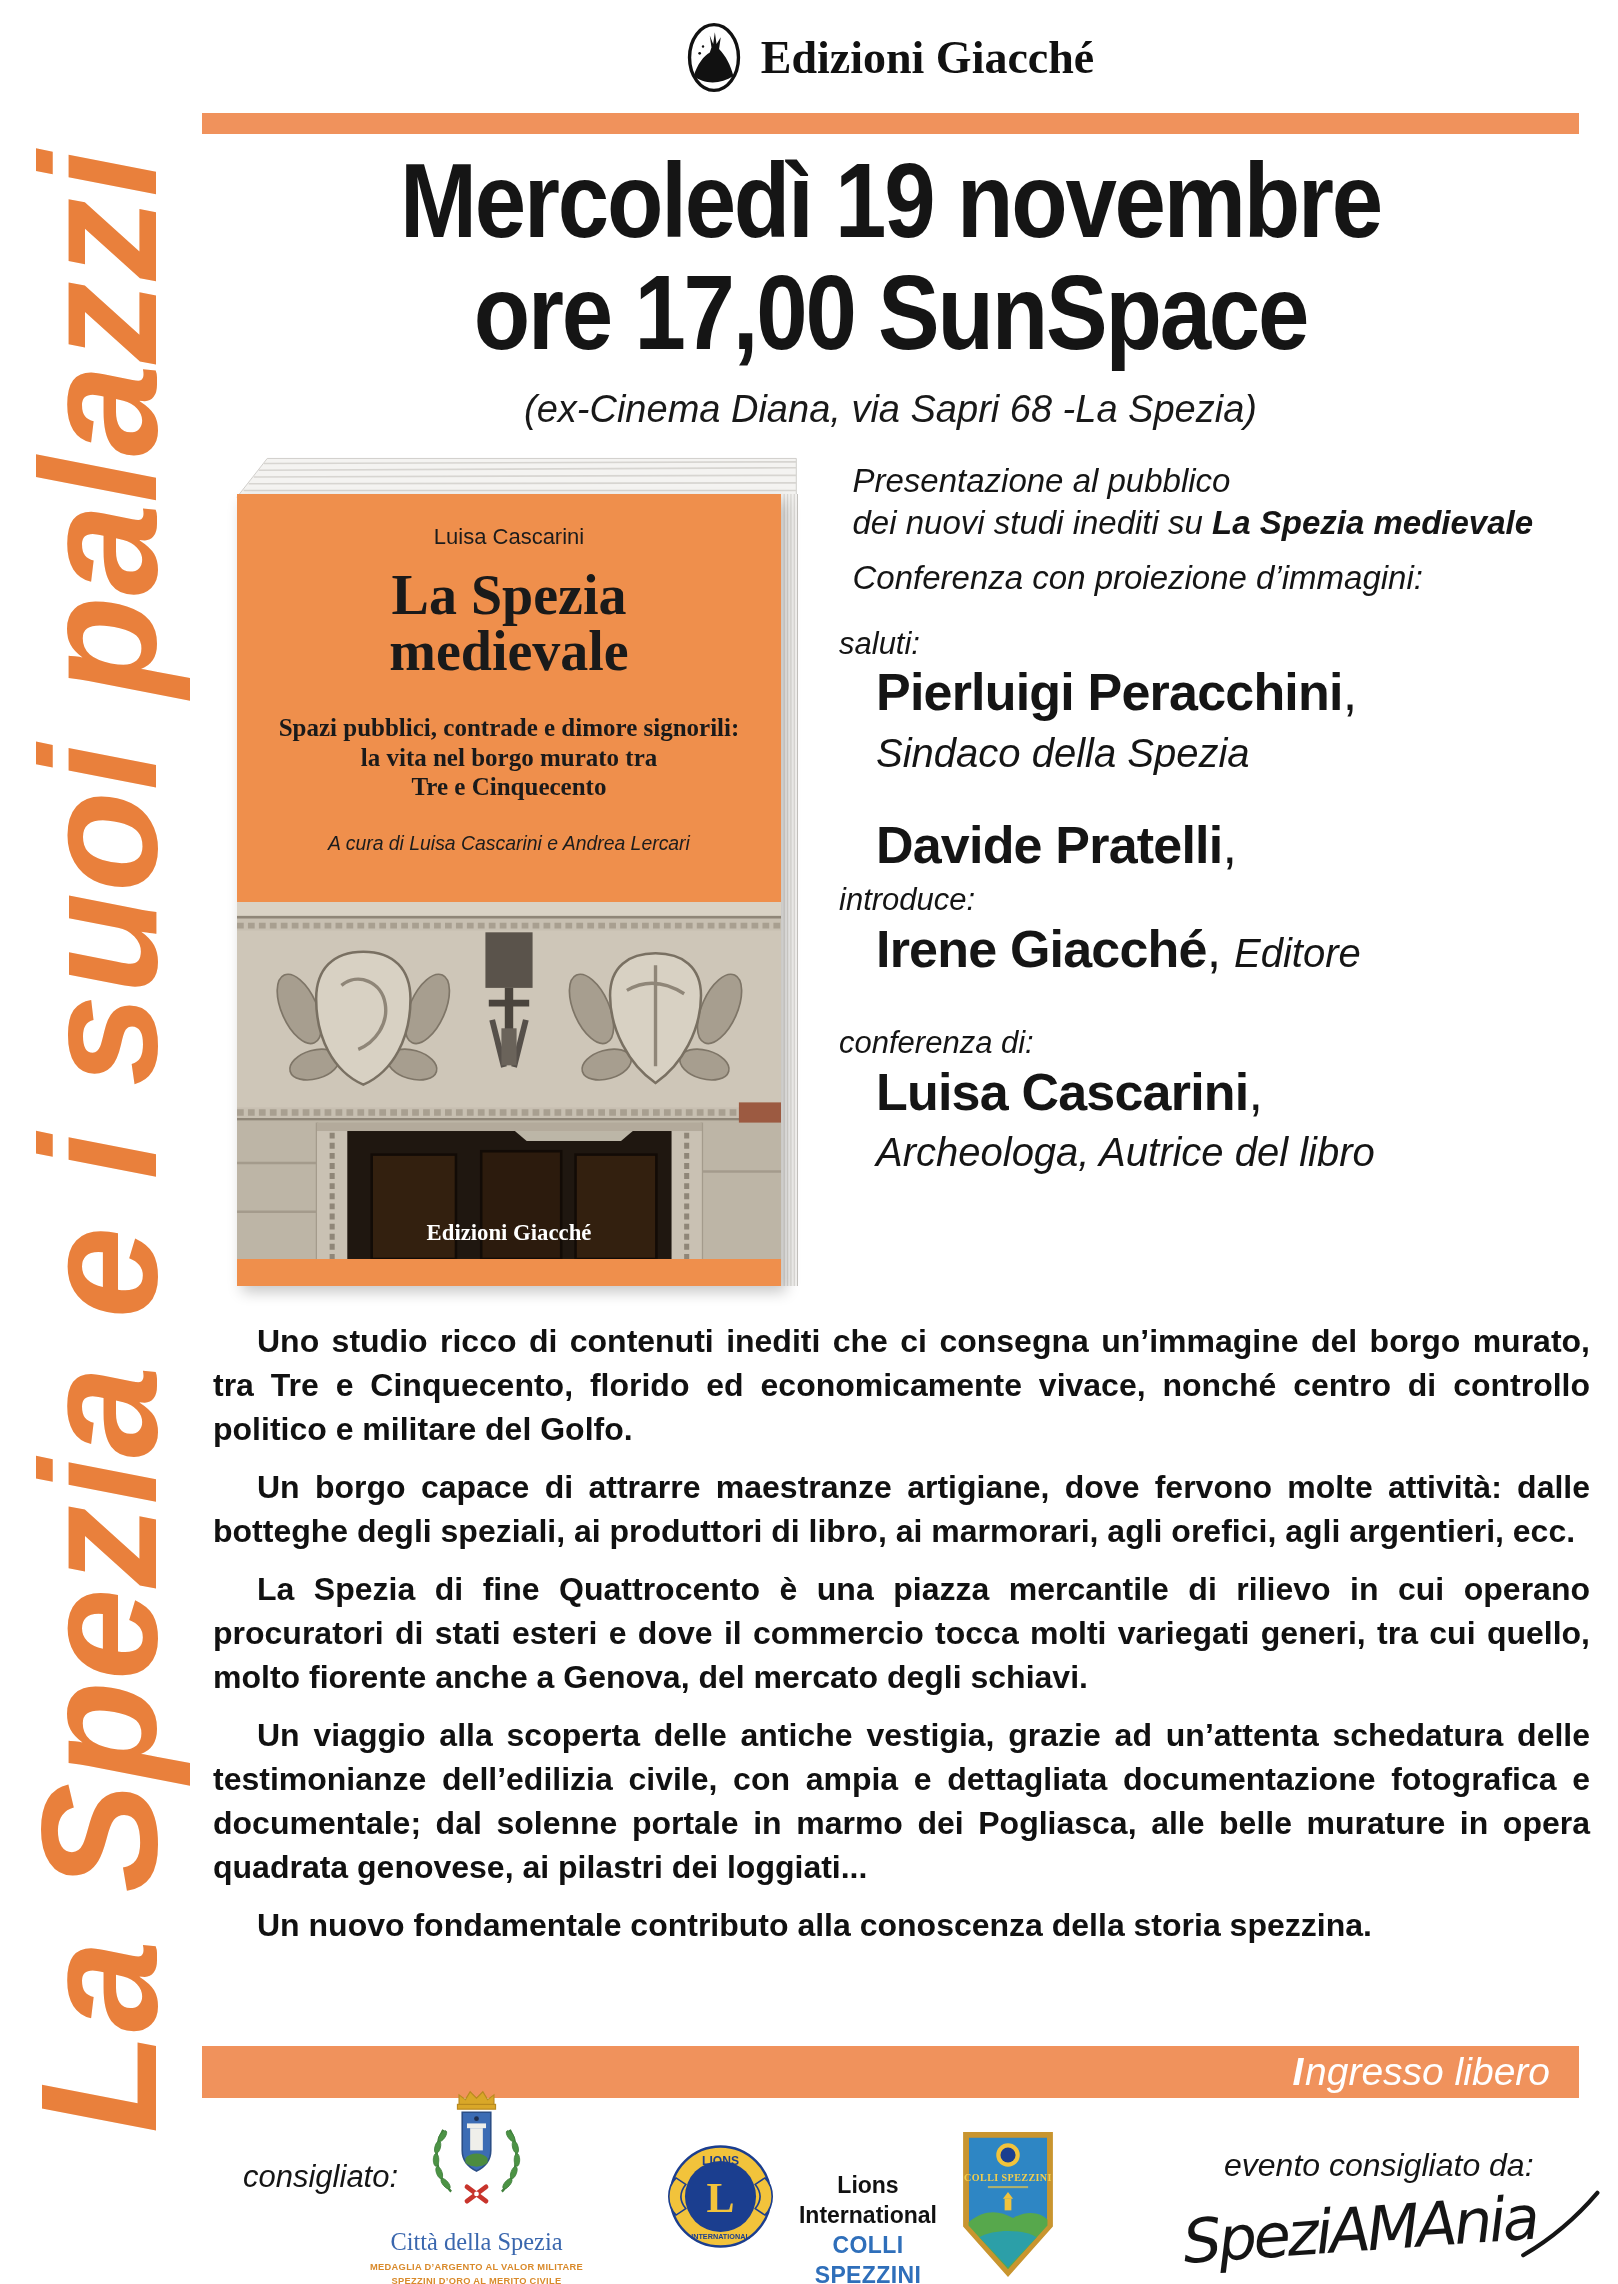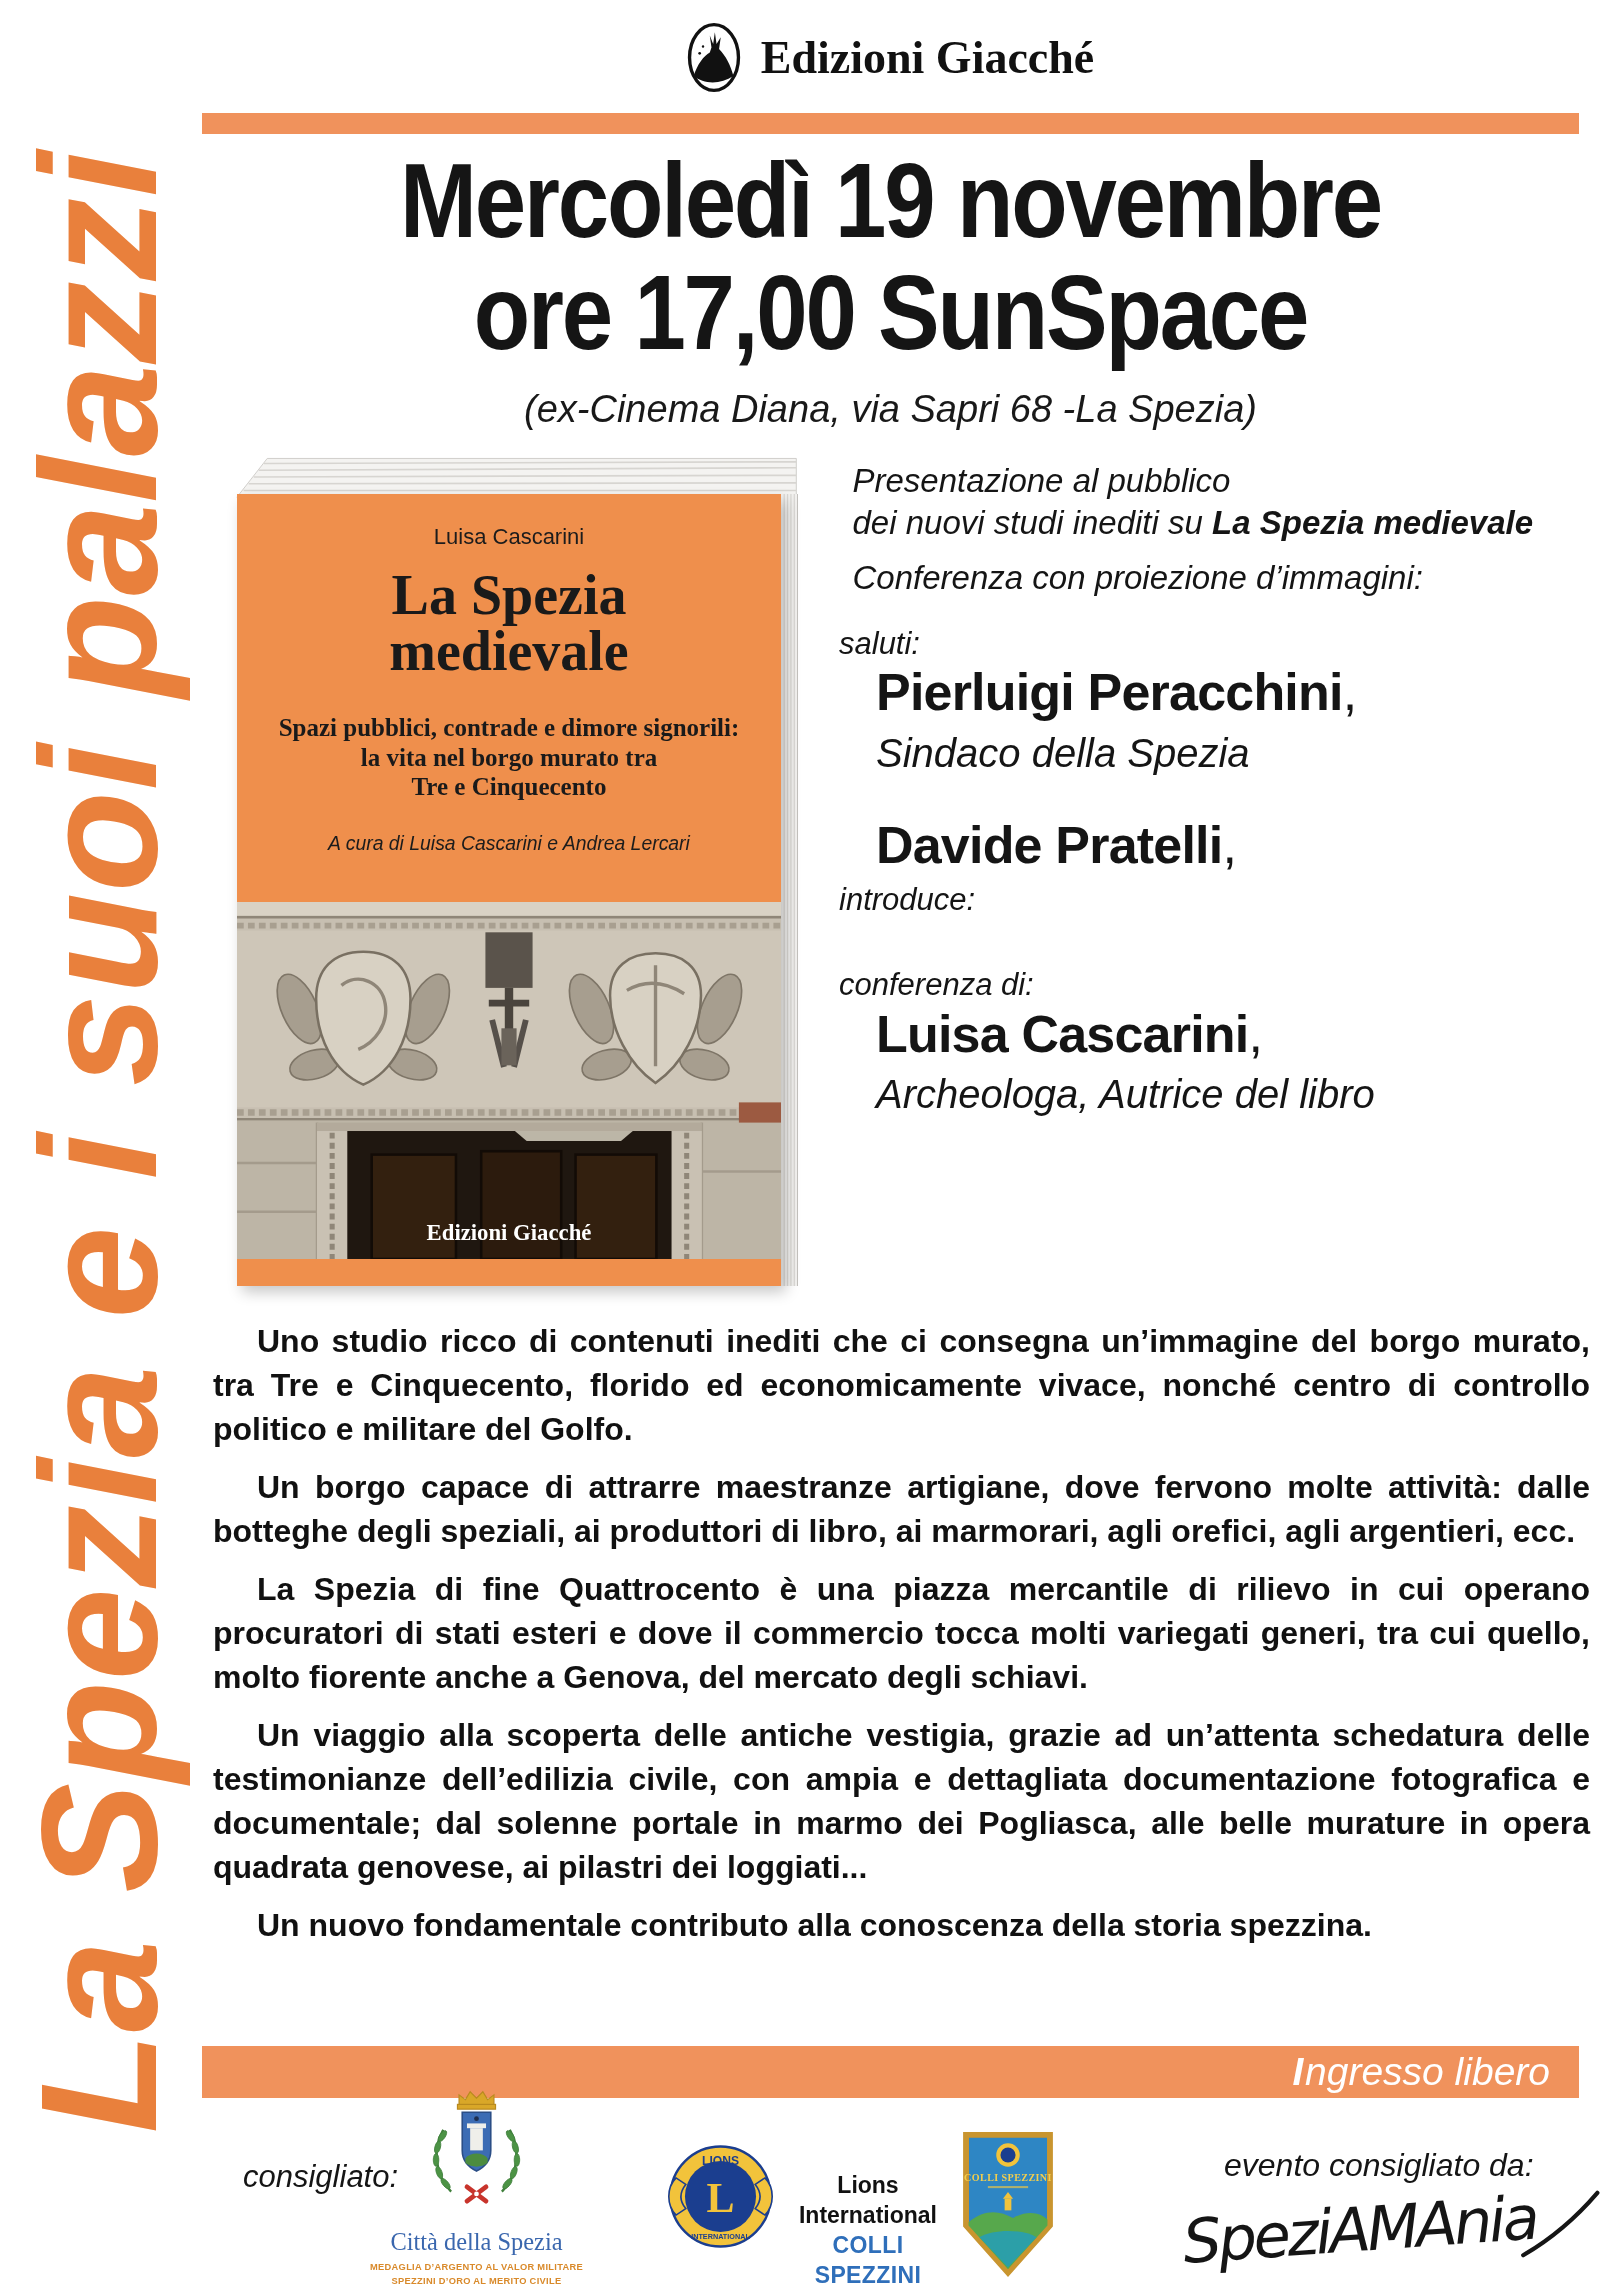--- a/index.html
+++ b/index.html
@@ -199,20 +199,21 @@
     </p>
     <p class="prog-note">Conferenza con proiezione d’immagini:</p>
 
     <p class="prog-label">saluti:</p>
     <p class="prog-name"><span>Pierluigi Peracchini</span><span class="comma">,</span></p>
     <p class="prog-role">Sindaco della Spezia</p>
 
     <p class="prog-name"><span>Davide Pratelli</span><span class="comma">,</span></p>
 
     <p class="prog-label">introduce:</p>
+    <p class="prog-name"><span>Irene Giacché</span><span class="comma">, </span><span class="inline-role">Editore</span></p>
 
     <p class="prog-label" style="margin-top:49px;">conferenza di:</p>
     <p class="prog-name"><span>Luisa Cascarini</span><span class="comma">,</span></p>
     <p class="prog-role">Archeologa, Autrice del libro</p>
   </div>
 
   <div class="body-copy">
     <p>Uno studio ricco di contenuti inediti che ci consegna un’immagine del borgo murato, tra Tre e Cinquecento, florido ed economicamente vivace, nonché centro di controllo politico e militare del Golfo.</p>
     <p>Un borgo capace di attrarre maestranze artigiane, dove fervono molte attività: dalle botteghe degli speziali, ai produttori di libro, ai marmorari, agli orefici, agli argentieri, ecc.</p>
     <p>La Spezia di fine Quattrocento è una piazza mercantile di rilievo in cui operano procuratori di stati esteri e dove il commercio tocca molti variegati generi, tra cui quello, molto fiorente anche a Genova, del mercato degli schiavi.</p>

